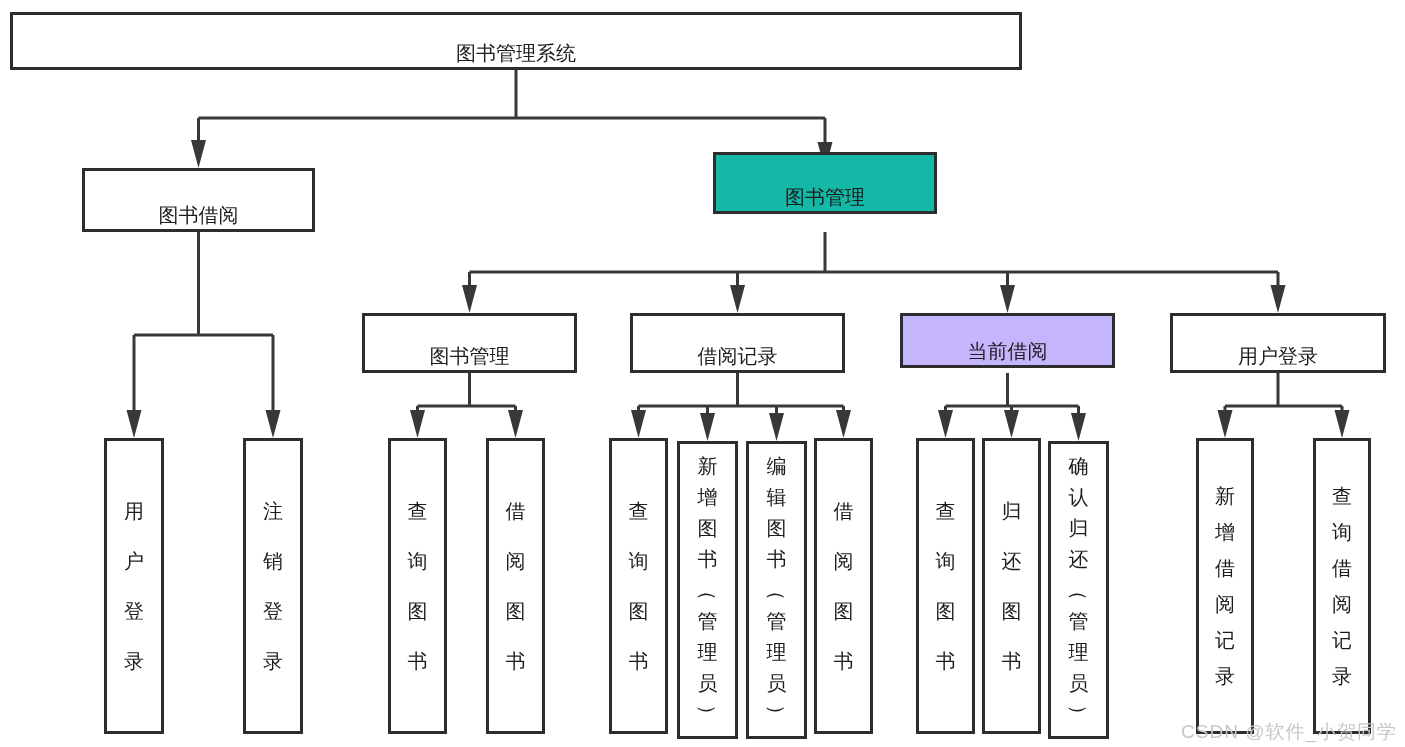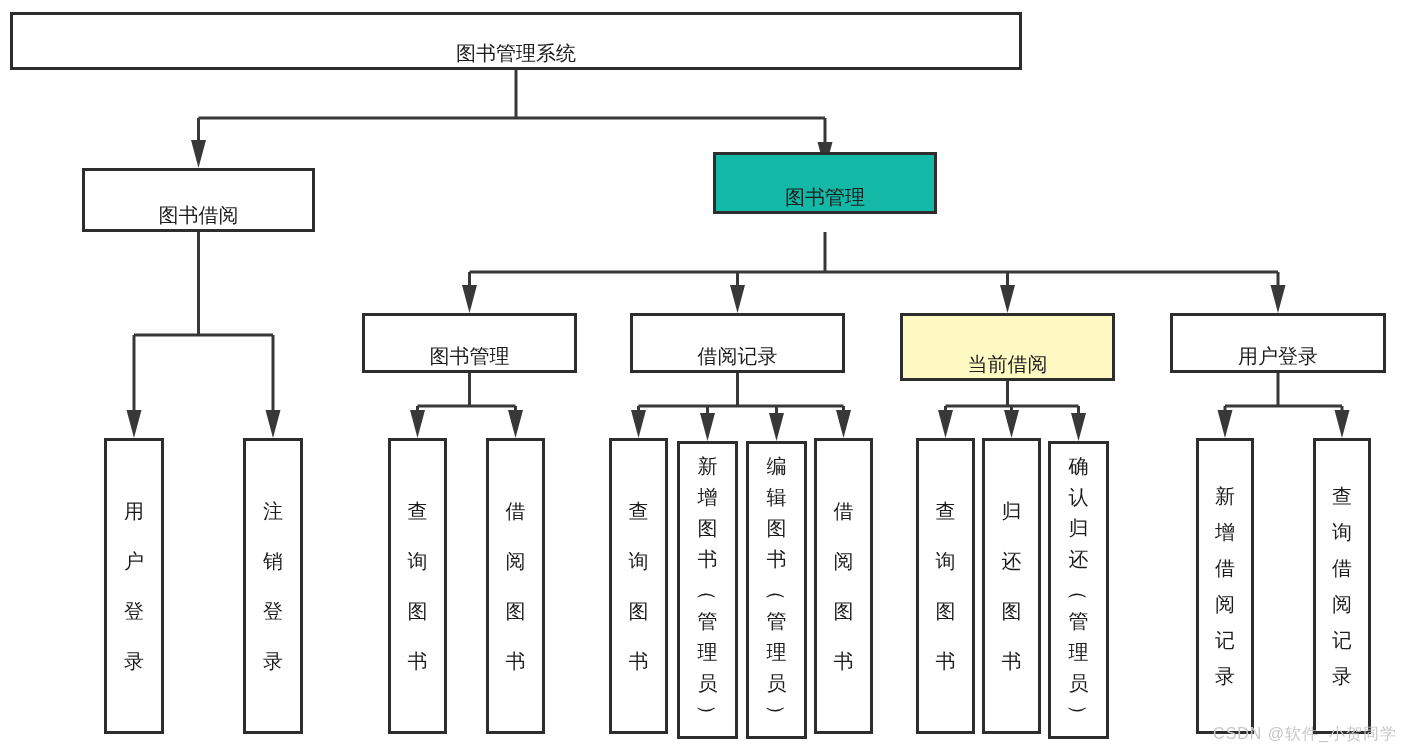--- a/index.html
+++ b/index.html
@@ -27,21 +27,21 @@
     display:block;
     width:100%;
     text-align:center;
   }
   .node.v .ch.rot{transform:rotate(90deg);}
   .node .hlabel{white-space:nowrap;}
   #watermark{
     position:absolute;
     right:8px;
     bottom:2px;
-    font-size:16px;
+    font-size:19px;
     color:#c7c7c7;
     letter-spacing:1px;
     z-index:3;
     white-space:nowrap;
   }
 </style>
 </head>
 <body>
 
 <svg id="edges" width="1405" height="747">
@@ -108,21 +108,21 @@
     </div>
     <div class="node" style="left: 713px; top: 152px; width: 224px; height: 62px; border-color: rgb(45, 45, 45); background: #14b8a6; color: rgb(28, 28, 28);">
       <span class="hlabel">图书管理</span>
     </div>
     <div class="node" style="left: 362px; top: 313px; width: 215px; height: 60px; border-color: rgb(45, 45, 45); background: rgb(255, 255, 255); color: rgb(28, 28, 28);">
       <span class="hlabel">图书管理</span>
     </div>
     <div class="node" style="left: 630px; top: 313px; width: 215px; height: 60px; border-color: rgb(45, 45, 45); background: rgb(255, 255, 255); color: rgb(28, 28, 28);">
       <span class="hlabel">借阅记录</span>
     </div>
-    <div class="node" style="left: 900px; top: 313px; width: 215px; height: 68px; border-color: rgb(45, 45, 45); background: #fef9c3; color: rgb(28, 28, 28);">
+    <div class="node" style="left: 900px; top: 313px; width: 215px; height: 55px; border-color: rgb(45, 45, 45); background: #c4b5fd; color: rgb(28, 28, 28);">
       <span class="hlabel">当前借阅</span>
     </div>
     <div class="node" style="left: 1170px; top: 313px; width: 216px; height: 60px; border-color: rgb(45, 45, 45); background: rgb(255, 255, 255); color: rgb(28, 28, 28);">
       <span class="hlabel">用户登录</span>
     </div>
     <div class="node v" style="left: 104px; top: 438px; width: 60px; height: 296px; border-color: rgb(45, 45, 45); background: rgb(255, 255, 255); color: rgb(28, 28, 28);">
       <span class="ch" style="height: 50px; line-height: 50px;">用</span>
       <span class="ch" style="height: 50px; line-height: 50px;">户</span>
       <span class="ch" style="height: 50px; line-height: 50px;">登</span>
       <span class="ch" style="height: 50px; line-height: 50px;">录</span>

